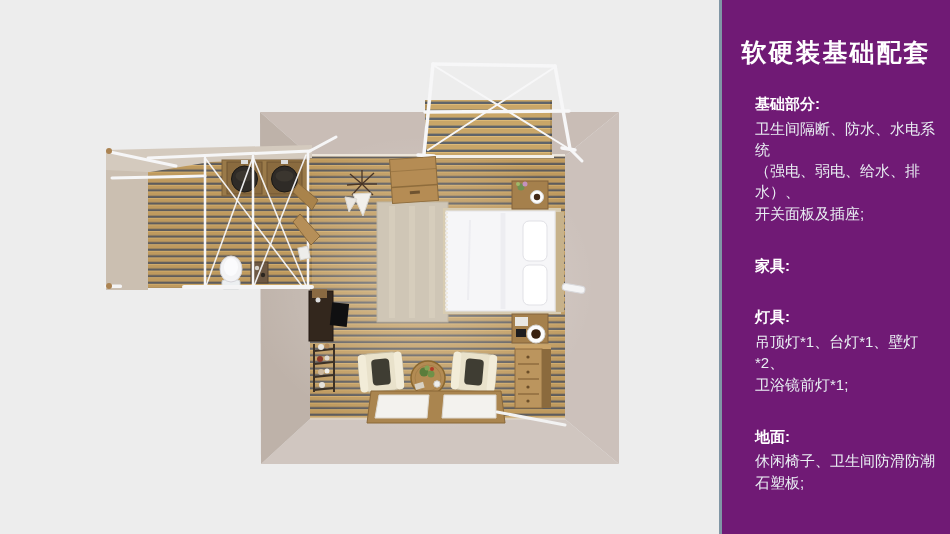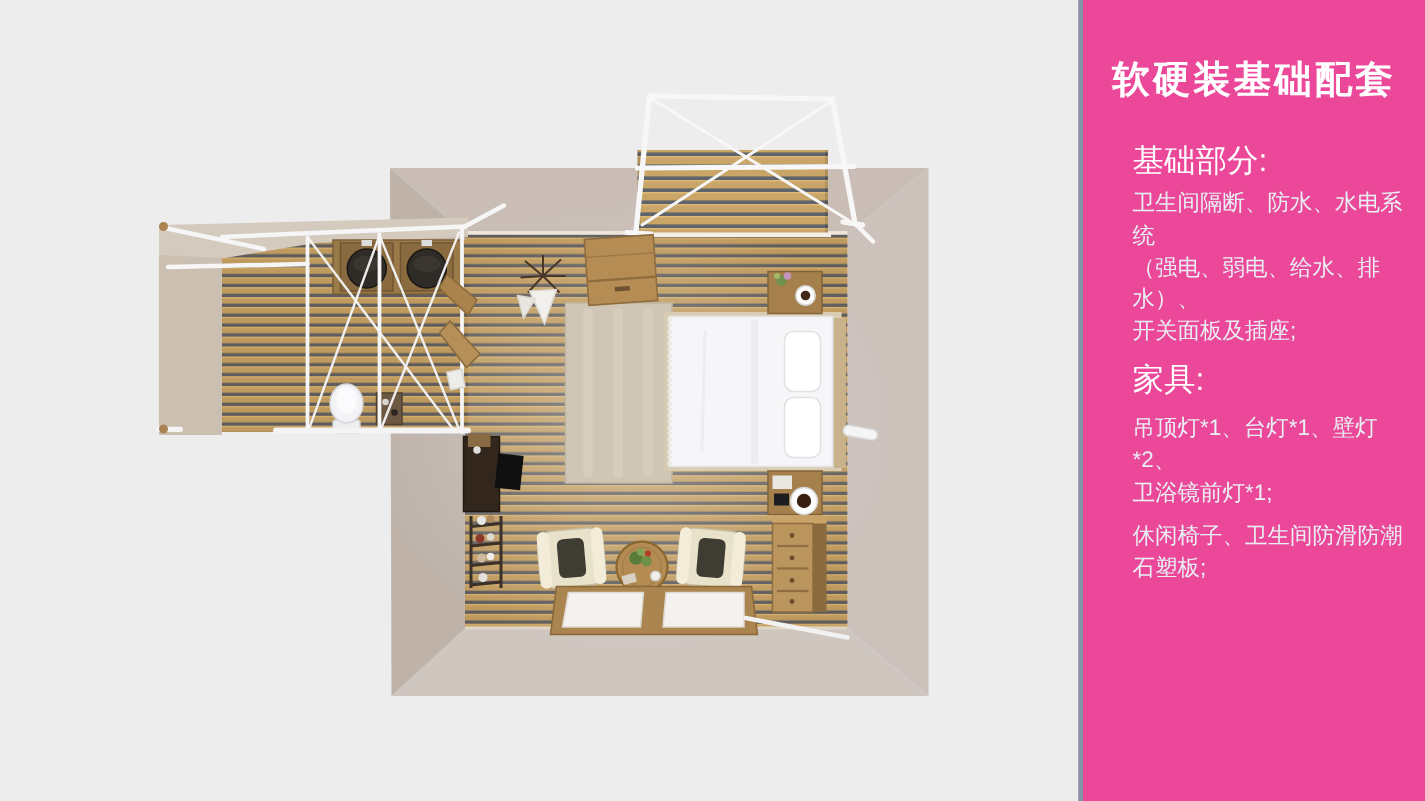--- a/index.html
+++ b/index.html
@@ -1,26 +1,26 @@
 <!DOCTYPE html>
 <html><head>
 <meta charset="utf-8">
 <style>
   html,body{margin:0;padding:0;background:#ededed;}
   .stage{position:relative;width:950px;height:534px;background:#ededed;overflow:hidden;
          font-family:"Liberation Sans","DejaVu Sans",sans-serif;}
   .plan{position:absolute;left:0;top:0;width:719px;height:534px;}
   .sidebar{position:absolute;right:0;top:0;width:231px;height:534px;box-sizing:border-box;
-           background:#ec4899;border-left:3px solid #8096a5;color:#fff;
+           background:#701a75;border-left:3px solid #8096a5;color:#fff;
            padding:0 12px 0 33px;}
   .sb-title{font-size:25px;font-weight:700;letter-spacing:2px;color:#ffffff;
             margin:36px -12px 0 -33px;text-align:center;white-space:nowrap;}
-  .sb-section{margin-top:8px;}
+  .sb-section{margin-top:32px;}
   .sb-section:first-of-type{margin-top:25px;}
-  .sb-heading{font-size:21px;font-weight:400;color:#ffffff;line-height:1.3;margin:0 0 4px 0;}
+  .sb-heading{font-size:15px;font-weight:700;color:#ffffff;line-height:1.3;margin:0 0 4px 0;}
   .sb-body{font-size:15px;line-height:1.42;color:#e9eff3;white-space:pre-line;margin:0;}
 </style>
 </head>
 <body>
 
 <div class="stage">
 
   <div class="plan">
     <svg width="719" height="534" viewBox="0 0 719 534" xmlns="http://www.w3.org/2000/svg">
       <defs>
@@ -261,24 +261,26 @@
       <p class="sb-body">卫生间隔断、防水、水电系统
 （强电、弱电、给水、排水）、
 开关面板及插座;</p>
     </section>
 
     <section class="sb-section">
       <h2 class="sb-heading">家具:</h2>
     </section>
 
     <section class="sb-section">
+      <h2 class="sb-heading">灯具:</h2>
       <p class="sb-body">吊顶灯*1、台灯*1、壁灯*2、
 卫浴镜前灯*1;</p>
     </section>
 
 
     <section class="sb-section">
+      <h2 class="sb-heading">地面:</h2>
       <p class="sb-body">休闲椅子、卫生间防滑防潮
 石塑板;</p>
     </section>
   </aside>
 
 </div>
 
 </body></html>

